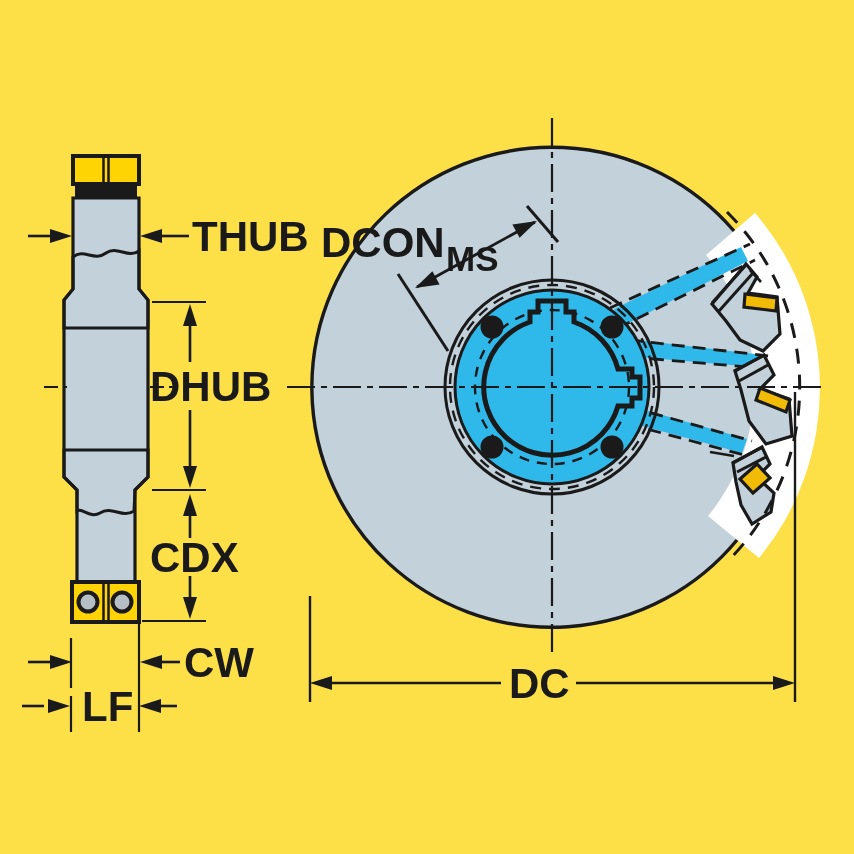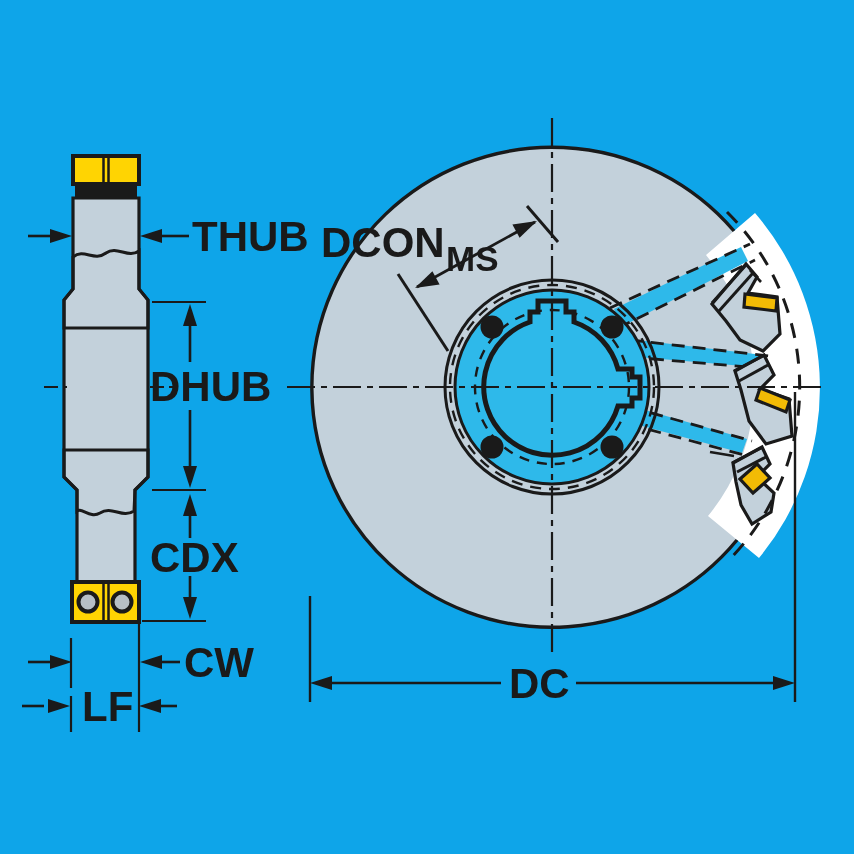--- a/index.html
+++ b/index.html
@@ -1,16 +1,16 @@
 <!DOCTYPE html>
 <html style="--line: #1a1a1a; --body: #c3d1db; --coolant: #2eb9ea; --insert_side: #ffd402; --insert_front: #f2bb05; --hole: #b6bfc6; --background: #ffffff;"><head>
 <meta charset="utf-8">
 <style>
   html,body{margin:0;padding:0;background:#ffffff;}
-  .stage{width:854px;height:854px;position:relative;background:#0ea5e9;}
+  .stage{width:854px;height:854px;position:relative;background:#fde047;}
   svg{display:block;}
   text.lbl{
     font-family:"Liberation Sans", sans-serif;
     font-weight:bold;
     font-size:42px;
     fill:var(--line,#1a1a1a);
   }
   text.lbl-sub{
     font-family:"Liberation Sans", sans-serif;
     font-weight:bold;

